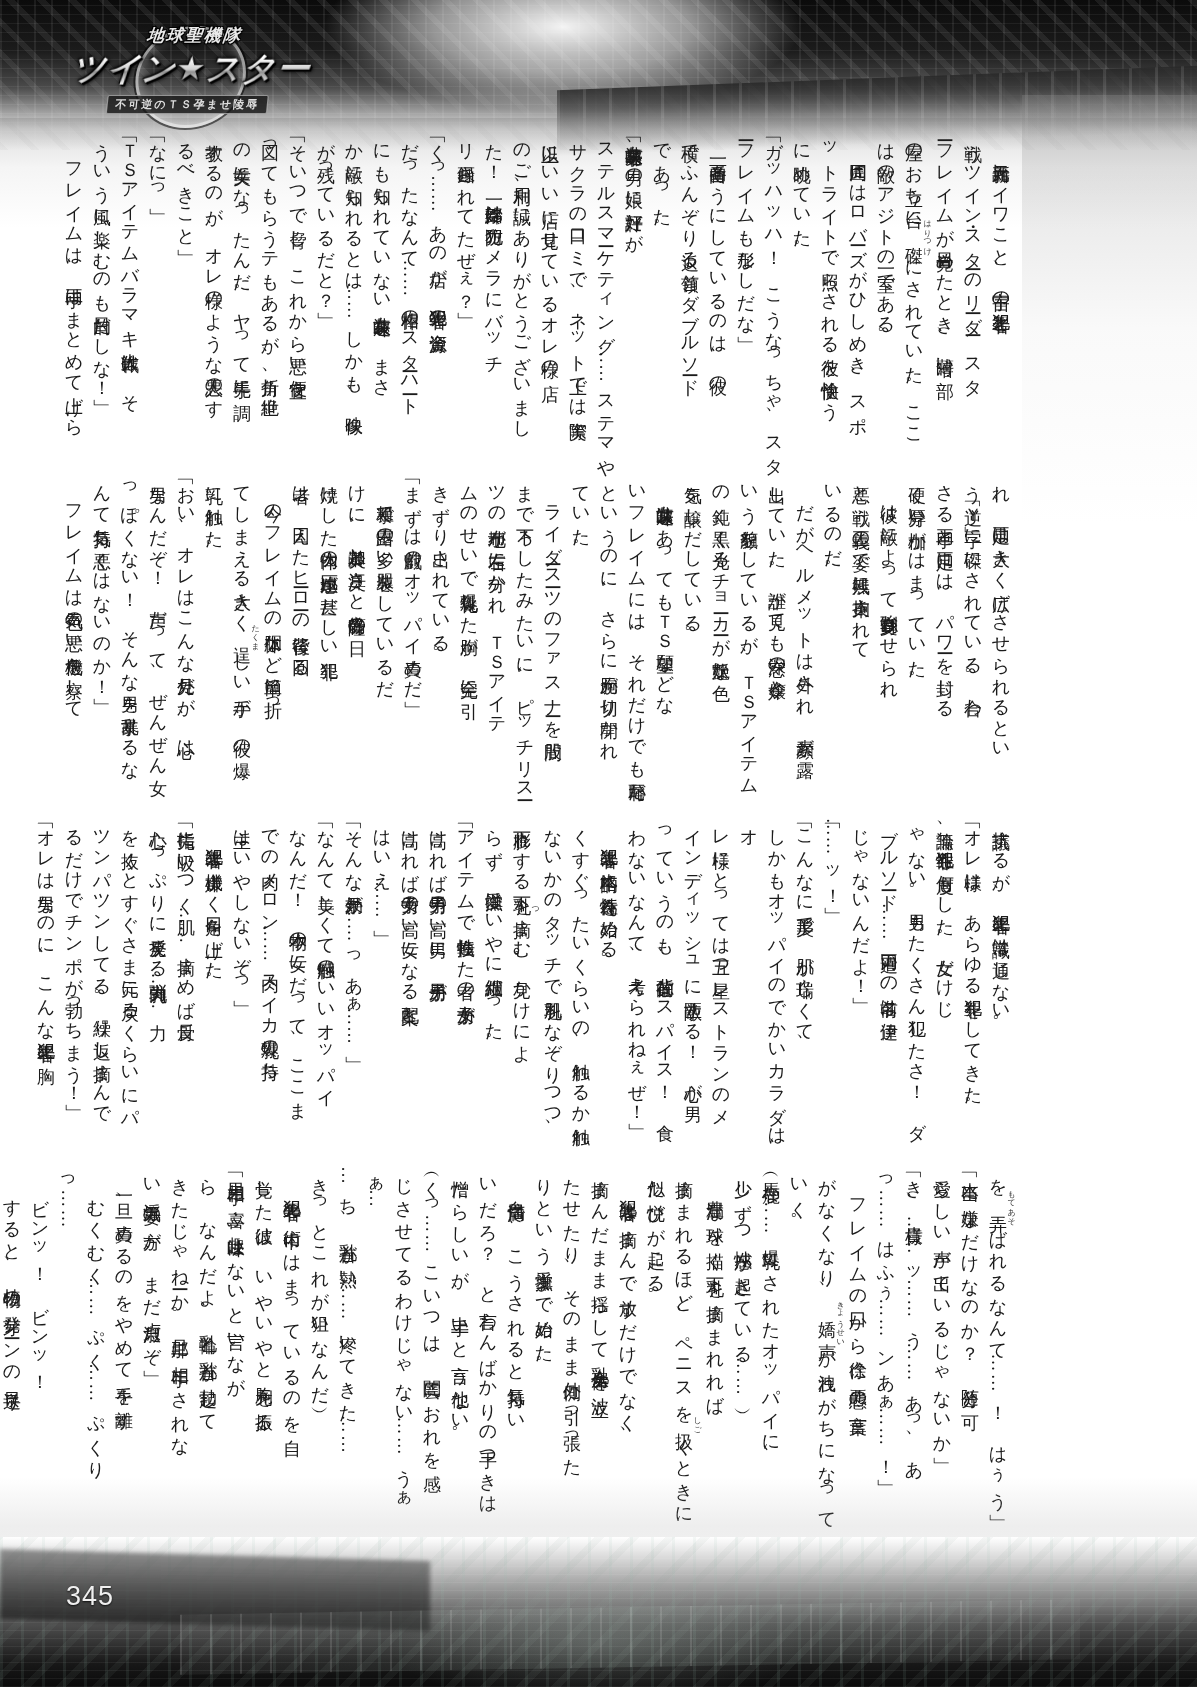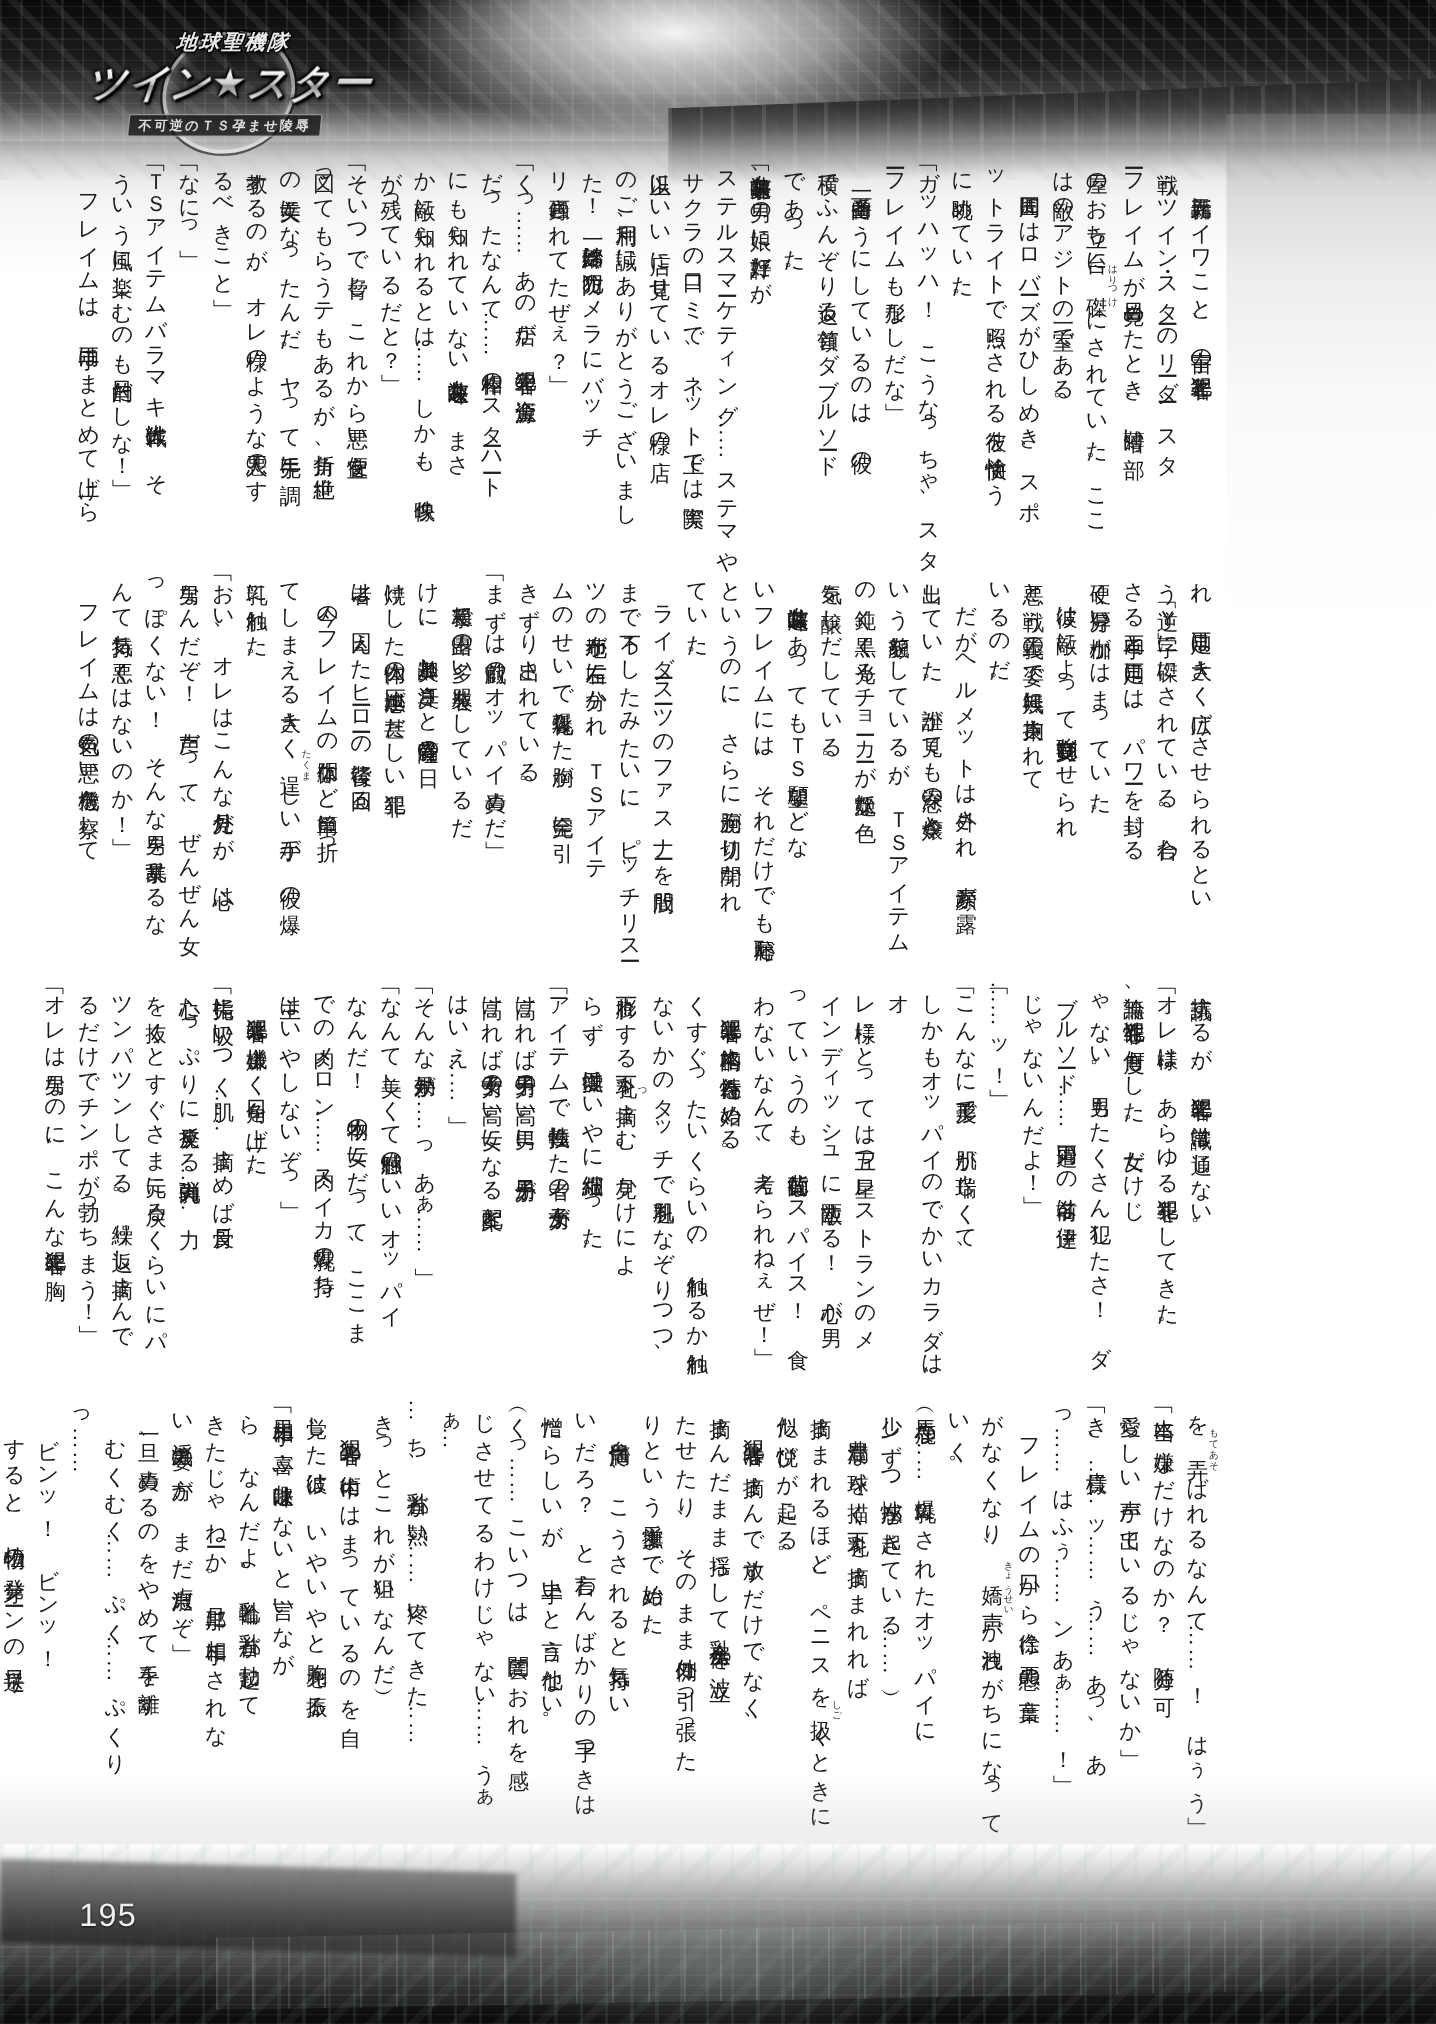--- a/index.html
+++ b/index.html
@@ -274,15 +274,15 @@
       <p class="col">きたじゃねーか。旦那に相手にされな</p>
       <p class="col">い浮気妻の方が、まだ貞淑だぞ」</p>
       <p class="col">　一旦、責めるのをやめて手を離す。</p>
       <p class="col">　むくむく……ぷく……ぷくりっ……</p>
       <p class="col">　ビンッ！　ビンッ！</p>
       <p class="col">　すると、植物の発芽シーンの早送り</p>
     </div>
 
   <div class="fade-above-footer"></div>
   <div class="deco-bottom"></div>
-  <div class="page-number">195</div>
+  <div class="page-number">345</div>
 
 </div>
 
 </body></html>

